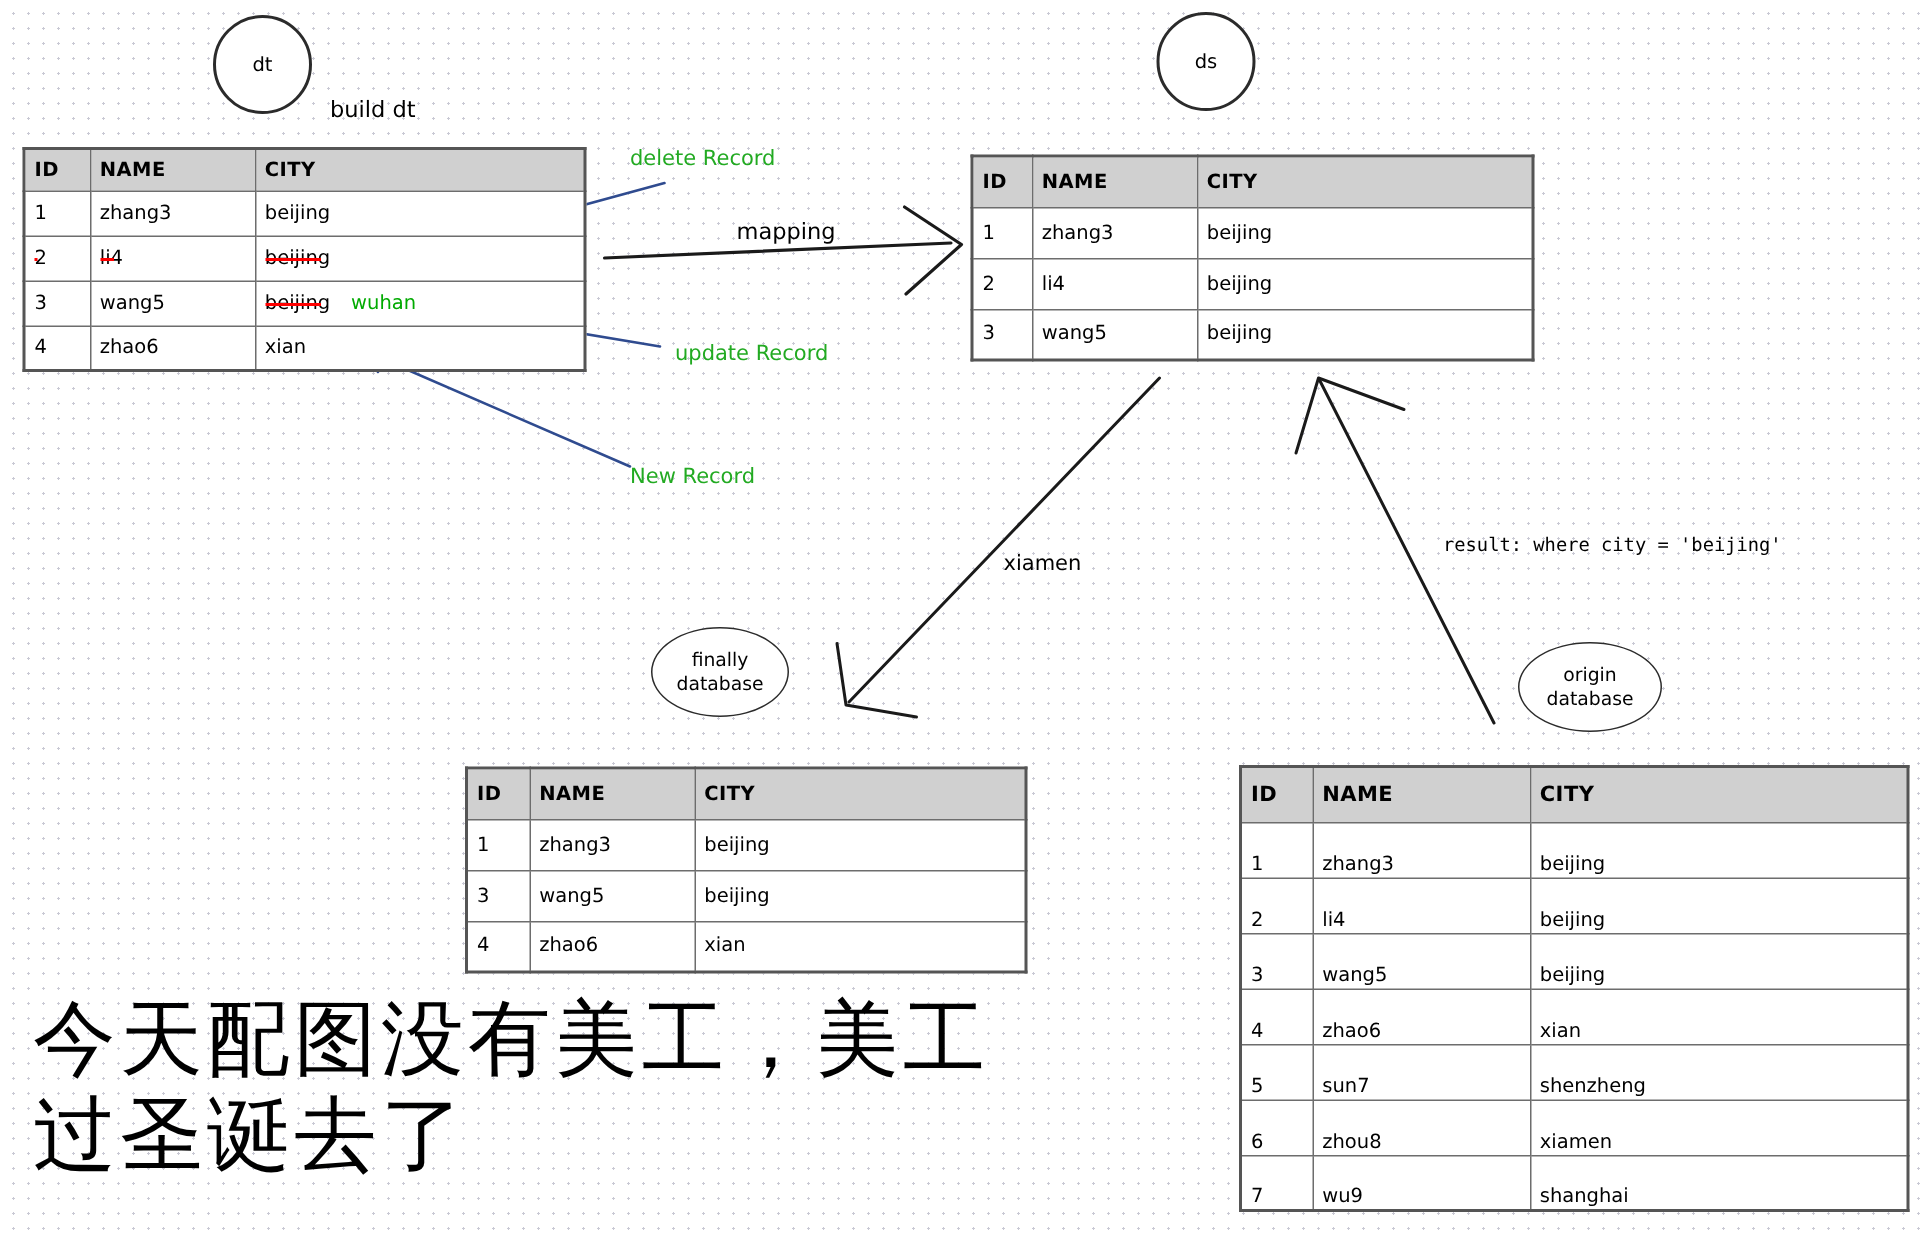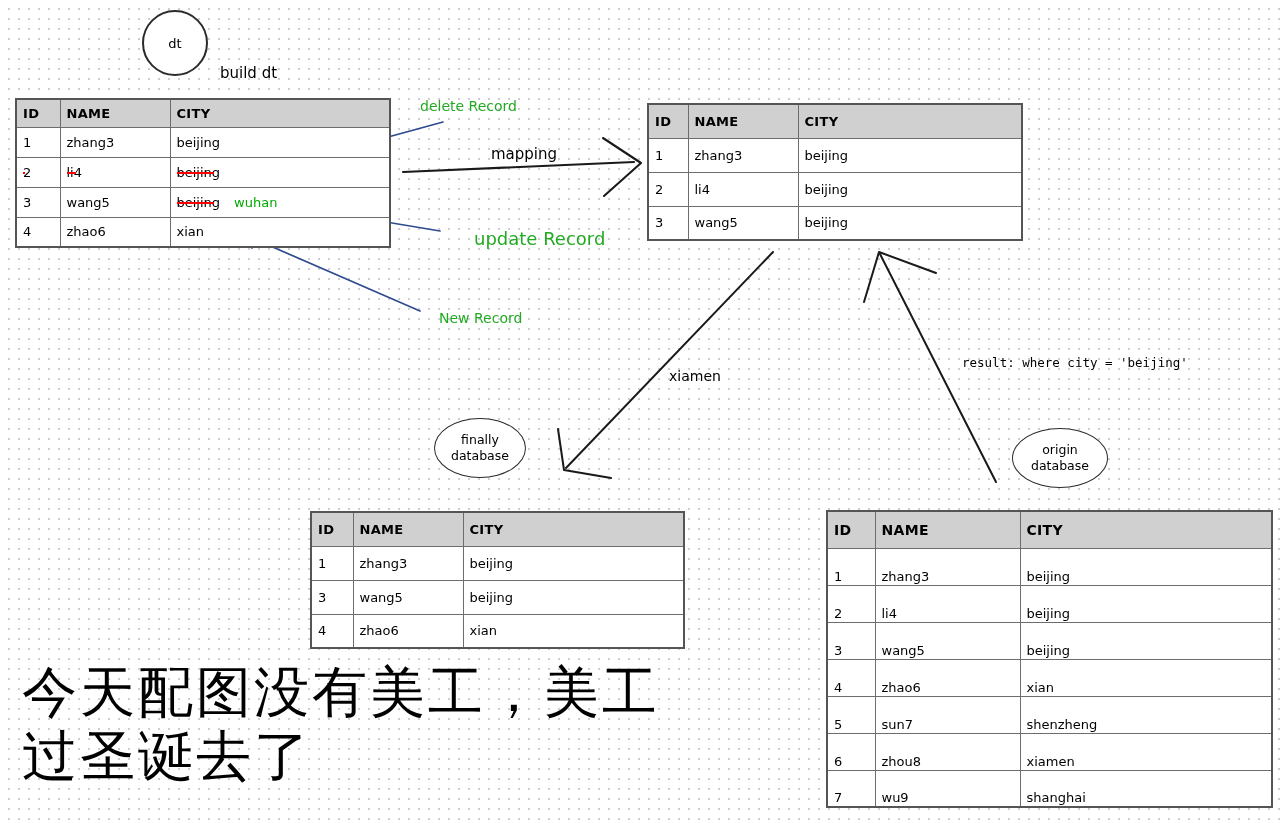--- a/index.html
+++ b/index.html
@@ -140,22 +140,22 @@
     color: #000000;
     white-space: nowrap;
     font-family: "DejaVu Sans", sans-serif;
   }
   .lbl-green { color: #22aa22; }
   .lbl-mono  { font-family: "DejaVu Sans Mono", monospace; font-size: 12.5px; }
 
   #lbl-build-dt      { left: 220px; top: 64px;  font-size: 15px; }
   #lbl-mapping       { left: 491px; top: 145px; font-size: 15px; }
   #lbl-delete-record { left: 420px; top: 98px;  font-size: 14px; }
-  #lbl-update-record { left: 450px; top: 228px; font-size: 18px; margin-left: 24px; }
-  #lbl-new-record    { left: 420px; top: 310px; font-size: 14px; margin-left: 19px; }
+  #lbl-update-record { left: 450px; top: 228px; font-size: 14px; }
+  #lbl-new-record    { left: 420px; top: 310px; font-size: 14px; }
   #lbl-result        { left: 669px; top: 368px; font-size: 14px; }
   #lbl-filter        { left: 962px; top: 355px; }
 
   
   #caption-cn {
     position: absolute;
     left: 22px;
     top: 661px;
     width: 640px;
     font-size: 55px;
@@ -201,20 +201,23 @@
     <g>
       <path d="M880,254 L996,482" stroke="#1a1a1a" stroke-width="2" fill="none" stroke-linecap="round"></path>
       <path d="M864,302 L879,252 L936,273" stroke="#1a1a1a" stroke-width="2" fill="none" stroke-linecap="round" stroke-linejoin="round"></path>
     </g>
   </svg>
 
   <div class="node-circle" id="node-dt">
     <span>dt</span>
   </div>
 
+  <div class="node-circle" id="node-ds">
+    <span>ds</span>
+  </div>
 
   <div class="node-ellipse" id="node-finally">
     <span>finally</span>
     <span>database</span>
   </div>
 
   <div class="node-ellipse" id="node-origin">
     <span>origin</span>
     <span>database</span>
   </div>

